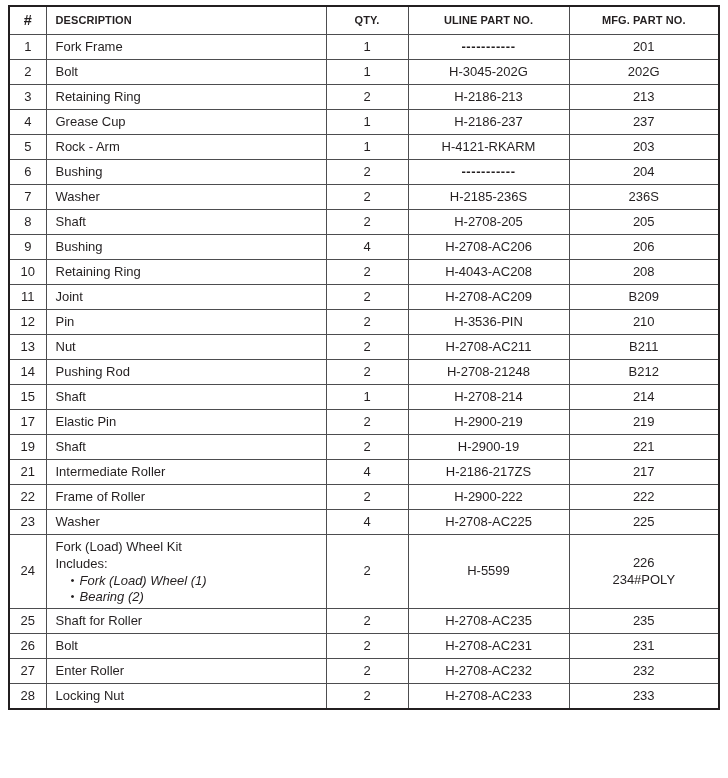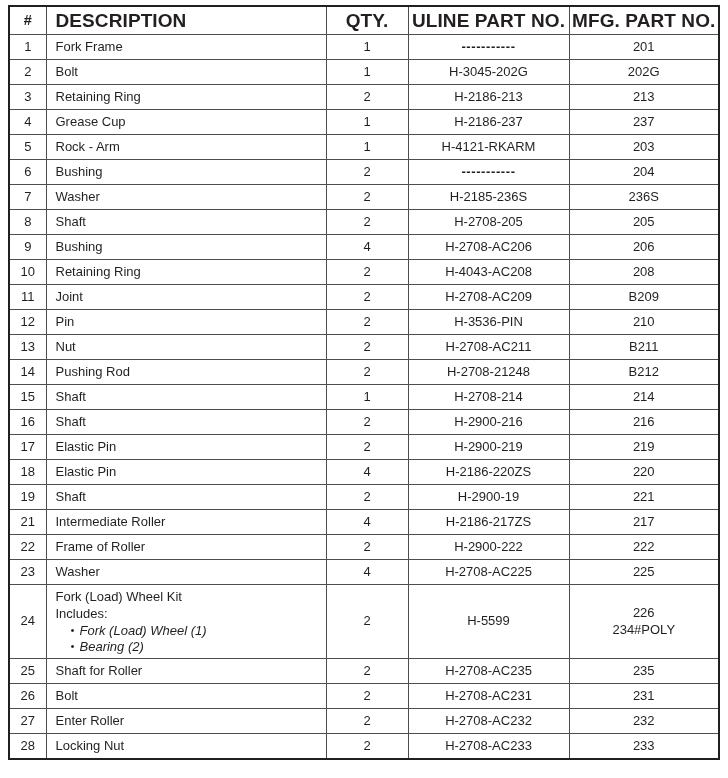--- a/index.html
+++ b/index.html
@@ -43,21 +43,21 @@
     border: 1px solid #4d4d4f;
     padding: 0;
     color: #231f20;
     vertical-align: middle;
     background: #ffffff;
   }
 
   
   thead th {
     height: 27px;
-    font-size: 19px;
+    font-size: 11px;
     font-weight: bold;
     letter-spacing: 0.1px;
     text-align: center;
     line-height: 1;
     border-bottom: 2px solid #231f20;
     white-space: nowrap;
   }
   thead th.h-desc {
     text-align: left;
     padding-left: 9px;
@@ -253,39 +253,25 @@
           <td class="cell-mfg">B212</td>
         </tr>
         <tr>
           <td class="cell-num">15</td>
           <td class="cell-desc">Shaft</td>
           <td class="cell-qty">1</td>
           <td class="cell-uline">H-2708-214</td>
           <td class="cell-mfg">214</td>
         </tr>
         <tr>
-          <td class="cell-num">16</td>
-          <td class="cell-desc">Shaft</td>
-          <td class="cell-qty">2</td>
-          <td class="cell-uline">H-2900-216</td>
-          <td class="cell-mfg">216</td>
-        </tr>
-        <tr>
           <td class="cell-num">17</td>
           <td class="cell-desc">Elastic Pin</td>
           <td class="cell-qty">2</td>
           <td class="cell-uline">H-2900-219</td>
           <td class="cell-mfg">219</td>
-        </tr>
-        <tr>
-          <td class="cell-num">18</td>
-          <td class="cell-desc">Elastic Pin</td>
-          <td class="cell-qty">4</td>
-          <td class="cell-uline">H-2186-220ZS</td>
-          <td class="cell-mfg">220</td>
         </tr>
         <tr>
           <td class="cell-num">19</td>
           <td class="cell-desc">Shaft</td>
           <td class="cell-qty">2</td>
           <td class="cell-uline">H-2900-19</td>
           <td class="cell-mfg">221</td>
         </tr>
         <tr>
           <td class="cell-num">21</td>

